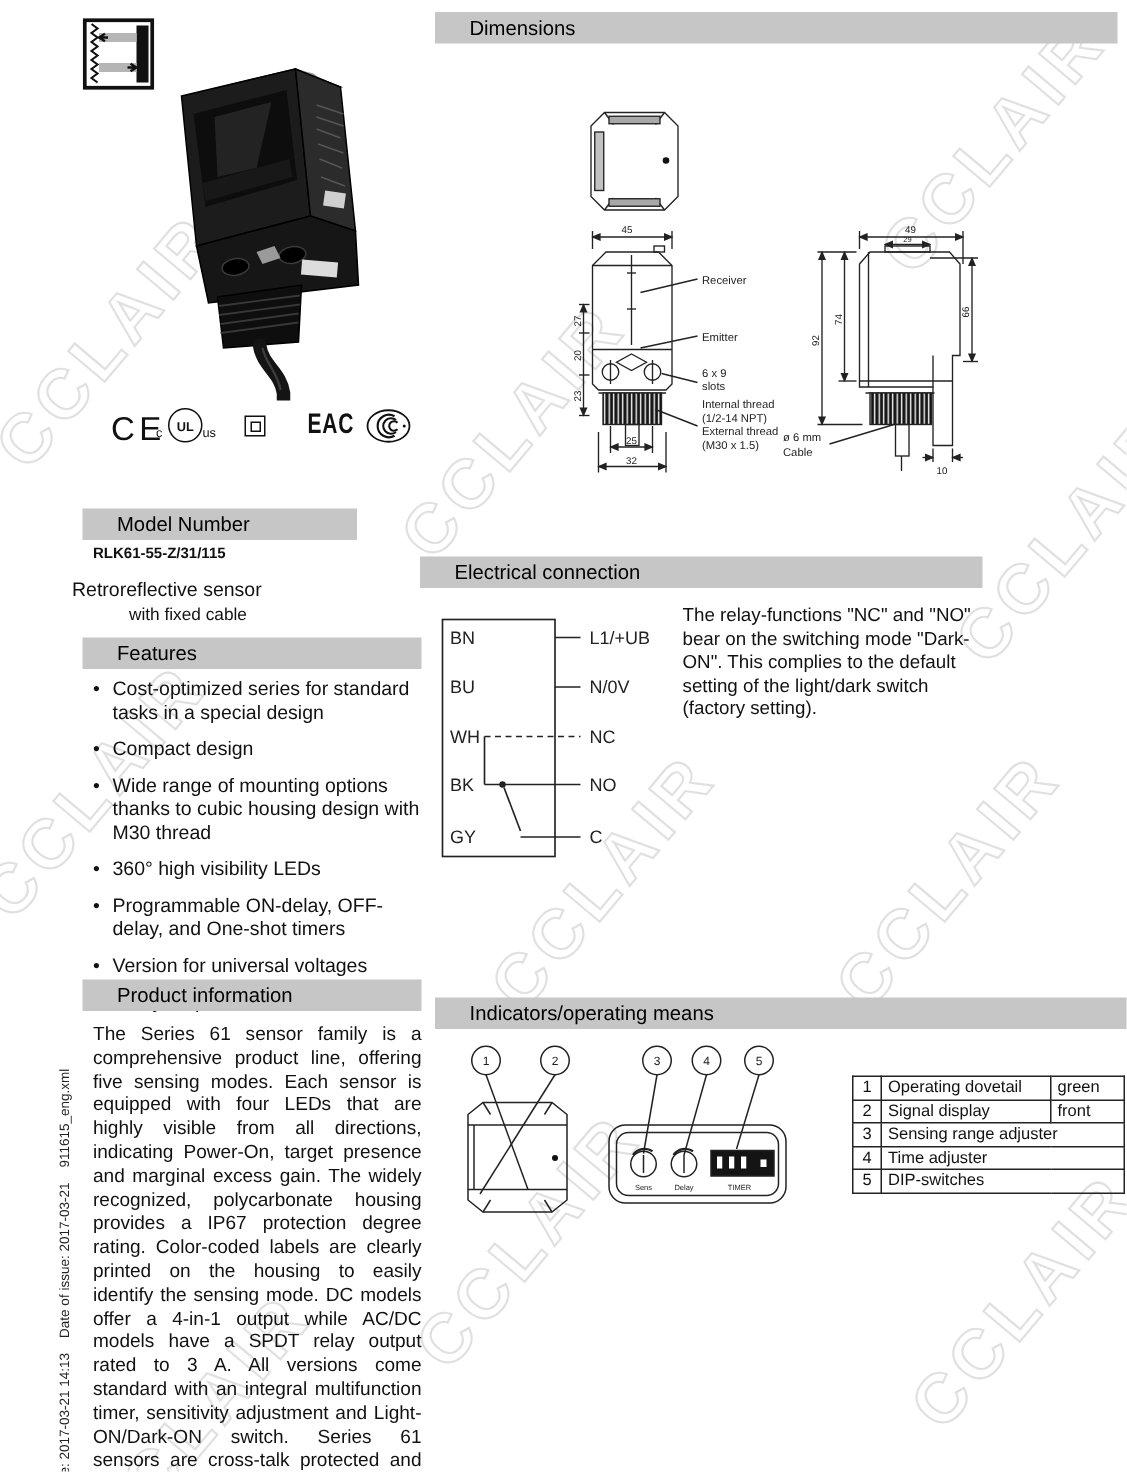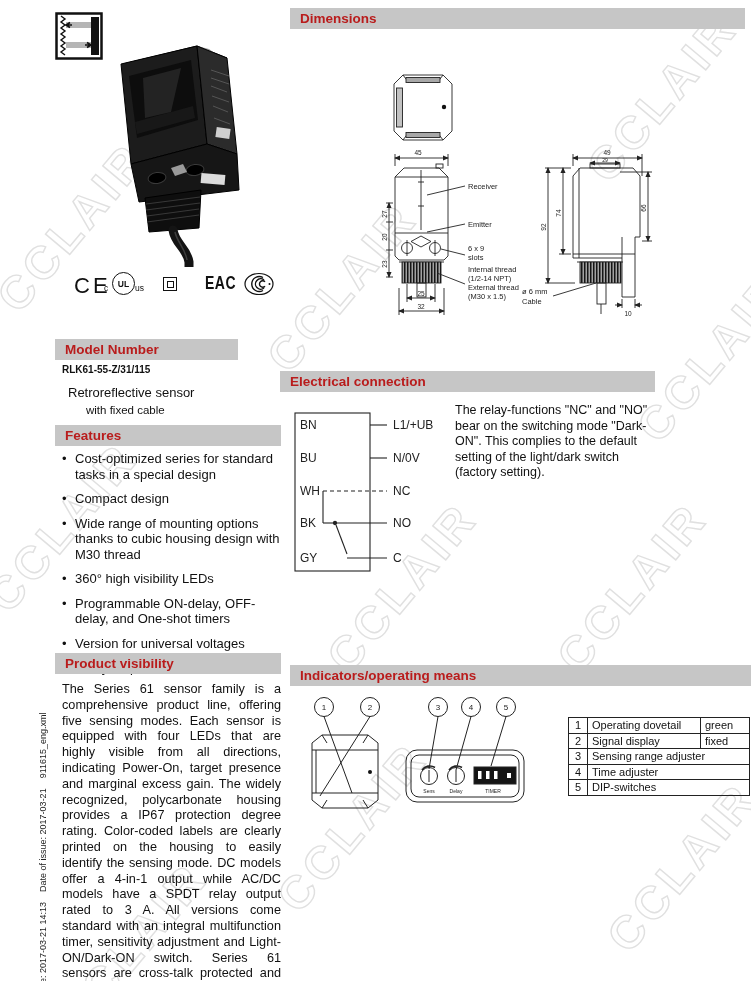--- a/index.html
+++ b/index.html
@@ -1,19 +1,19 @@
 <!DOCTYPE html>
 <html><head>
 <meta charset="utf-8">
 <style>
   html,body{margin:0;padding:0;}
   body{font-family:"Liberation Sans",sans-serif;color:#111;background:#fff;}
   .page{position:relative;width:751px;height:981px;background:#fff;overflow:hidden;}
   .abs{position:absolute;}
-  .bar{position:absolute;background:#c6c6c6;height:21px;line-height:21px;font-weight:bold;font-size:13.5px;padding-left:10px;box-sizing:border-box;color:#b91c1c;}
+  .bar{position:absolute;background:#c6c6c6;height:21px;line-height:21px;font-weight:normal;font-size:13.5px;padding-left:23px;box-sizing:border-box;color:#000000;}
   .wm{position:absolute;font-weight:bold;font-size:46px;letter-spacing:5px;color:transparent;-webkit-text-stroke:1.4px #e0e0e0;transform:rotate(-50deg);user-select:none;white-space:nowrap;}
   .vtext{position:absolute;left:38px;top:983px;transform:rotate(-90deg);transform-origin:0 0;font-size:9px;color:#222;white-space:pre;width:345px;}
   .model{font-weight:bold;font-size:10px;}
   .subtitle{font-size:13px;}
   .note-sm{font-size:11.5px;margin-left:24px;}
   .features{position:absolute;left:55px;top:451px;width:226px;}
   .feat{display:flex;margin-bottom:9px;font-size:13px;line-height:15.5px;}
   .feat .blt{width:13px;flex:none;margin-left:7px;}
   .feat .blt::before{content:"•";}
   .pinfo{position:absolute;left:62px;top:682px;width:219px;font-size:12.7px;line-height:15.8px;text-align:justify;}
@@ -116,21 +116,21 @@
       <ellipse cx="16" cy="12" rx="14" ry="10.5" fill="none" stroke="#111" stroke-width="1.2"></ellipse>
       <path d="M20,5.5 A7.5,7.5 0 1 0 20,18.5" fill="none" stroke="#111" stroke-width="1.4"></path>
       <path d="M21,8 A5.2,5.2 0 1 0 21,16" fill="none" stroke="#111" stroke-width="1.4"></path>
       <path d="M22,9.8 A3.2,3.2 0 1 0 22,14.2" fill="none" stroke="#111" stroke-width="1.4"></path>
       <circle cx="26.5" cy="12" r="1" fill="#111"></circle>
     </svg>
   </div>
 
   <div class="bar" style="left:55px;top:339px;width:183px;">Model Number</div>
   <div class="abs model" style="left:62px;top:364px;">RLK61-55-Z/31/115</div>
-  <div class="abs subtitle" style="left:68px;top:385px;">Retroreflective sensor</div>
+  <div class="abs subtitle" style="left:48px;top:385px;">Retroreflective sensor</div>
   <div class="abs note-sm" style="left:62px;top:404px;">with fixed cable</div>
 
   <div class="bar" style="left:55px;top:425px;width:226px;">Features</div>
   <div class="features">
     <div class="feat">
         <span class="blt"></span>
         <span>Cost-optimized series for standard tasks in a special design</span>
       </div>
     <div class="feat">
         <span class="blt"></span>
@@ -151,21 +151,21 @@
     <div class="feat">
         <span class="blt"></span>
         <span>Version for universal voltages</span>
       </div>
     <div class="feat">
         <span class="blt"></span>
         <span>Relay output</span>
       </div>
   </div>
 
-  <div class="bar" style="left:55px;top:653px;width:226px;">Product visibility</div>
+  <div class="bar" style="left:55px;top:653px;width:226px;">Product information</div>
   <div class="pinfo">The Series 61 sensor family is a comprehensive product line, offering five sensing modes. Each sensor is equipped with four LEDs that are highly visible from all directions, indicating Power-On, target presence and marginal excess gain. The widely recognized, polycarbonate housing provides a IP67 protection degree rating. Color-coded labels are clearly printed on the housing to easily identify the sensing mode. DC models offer a 4-in-1 output while AC/DC models have a SPDT relay output rated to 3 A. All versions come standard with an integral multifunction timer, sensitivity adjustment and Light-ON/Dark-ON switch. Series 61 sensors are cross-talk protected and have a high degree of resistance to ambient lighting. Each sensor can be mounted via front and rear slots, rear dovetail guide or M30 x 1.5 mounting base. Additionally, cabled sensor models provide ½" - 14 NPT internal threads for use with flexible conduit.</div>
 
   <div class="bar" style="left:290px;top:8px;width:455px;">Dimensions</div>
 
   <svg class="abs" style="left:290px;top:36px;" width="455" height="312" viewBox="0 0 455 312">
     <defs>
       <pattern id="hatch" width="3" height="4" patternUnits="userSpaceOnUse">
         <rect width="3" height="4" fill="#151515"></rect>
           <rect x="1.7" width="0.9" height="4" fill="#fff"></rect>
       </pattern>
@@ -362,21 +362,21 @@
   <table class="ind">
     <tbody>
         <tr>
       <td class="no">1</td>
       <td class="lbl">Operating dovetail</td>
       <td class="val">green</td>
     </tr>
     <tr>
       <td class="no">2</td>
       <td class="lbl">Signal display</td>
-      <td class="val">fixed</td>
+      <td class="val">front</td>
     </tr>
     <tr>
       <td class="no">3</td>
       <td class="lbl" colspan="2">Sensing range adjuster</td>
     </tr>
     <tr>
       <td class="no">4</td>
       <td class="lbl" colspan="2">Time adjuster</td>
     </tr>
     <tr>

